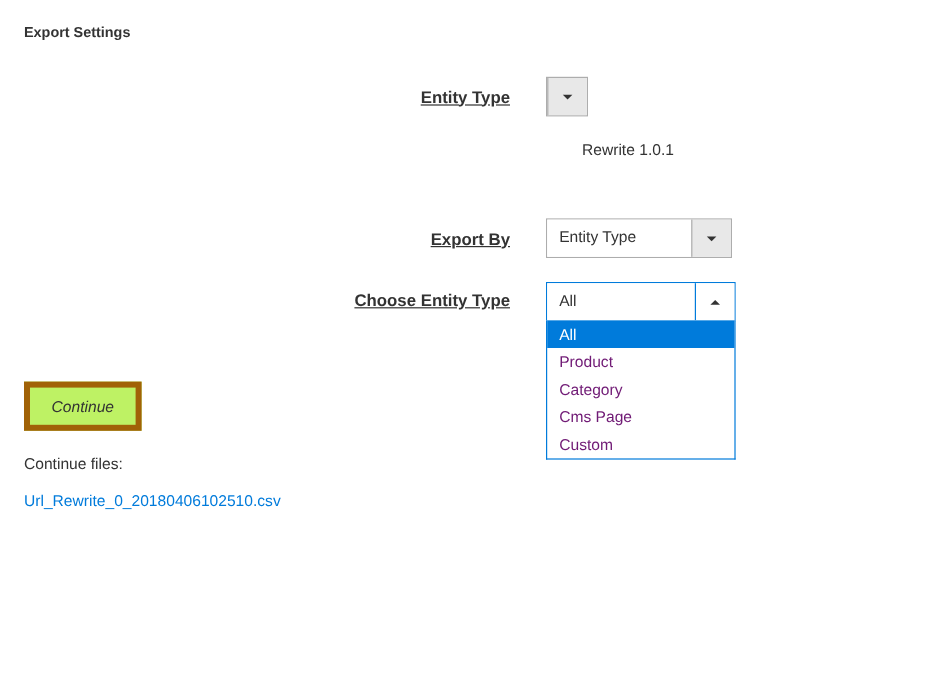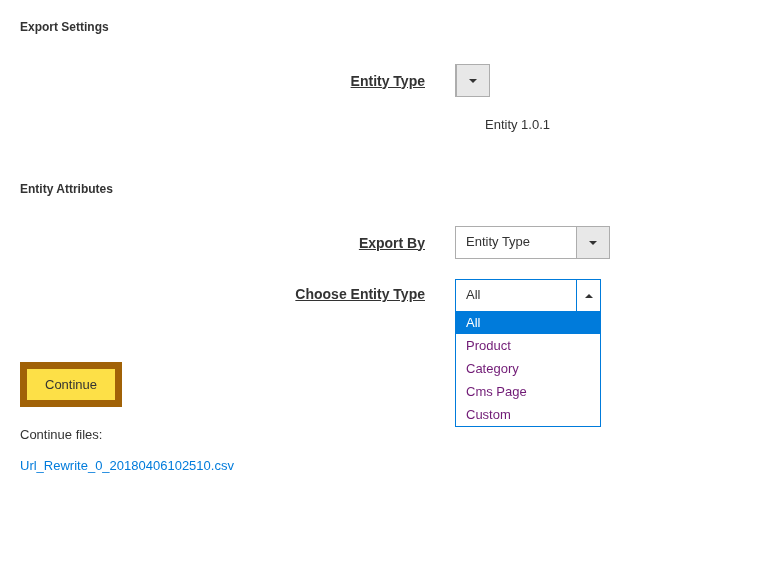--- a/index.html
+++ b/index.html
@@ -112,28 +112,29 @@
       padding: 4px 10px;
       font-size: 13px;
       cursor: pointer;
       color: #701a75;
     }
     .dropdown-item.highlighted {
       background: #007bdb;
       color: #fff;
     }
     .continue-btn {
-      background: #fde047;
-      border: 7px solid #a16207;
+      background: #bef264;
+      border: 5px solid #a16207;
       padding: 8px 18px;
       font-size: 13px;
       color: #333;
       cursor: pointer;
       margin-top: 30px;
       margin-bottom: 20px;
+      font-style: italic;
     }
     .download-label {
       font-size: 13px;
       color: #333;
       margin-bottom: 15px;
     }
     .download-link {
       color: #007bdb;
       font-size: 13px;
       text-decoration: none;
@@ -155,46 +156,45 @@
     <label class="form-label">Entity Type</label>
     <div class="form-control-wrap">
       <div class="select-wrap">
         <div class="select-caret">
           <span class="caret-down"></span>
         </div>
       </div>
     </div>
   </div>
 
-  <div class="version-text">Entity 1.0.1</div>
+  <div class="version-text">Rewrite 1.0.1</div>
 
 </div>
 
 <div class="section-gap"></div>
 
 <div>
-  <h2 class="section-title">Entity Attributes</h2>
 
   <div class="form-row">
     <label class="form-label">Export By</label>
     <div class="form-control-wrap">
       <div class="select-wrap">
         <div class="select-value">Entity Type</div>
         <div class="select-caret">
           <span class="caret-down"></span>
         </div>
       </div>
     </div>
   </div>
 
   <div class="form-row" style="align-items:flex-start;">
     <label class="form-label" style="padding-top:7px;">Choose Entity Type</label>
     <div class="form-control-wrap">
       <div class="entity-dropdown-wrap">
-        <div class="select-wrap open" style="width:146px;">
+        <div class="select-wrap open" style="width:158px;">
           <div class="select-value" style="flex:1;">All</div>
           <div class="select-caret">
             <span class="caret-up"></span>
           </div>
           <div class="dropdown-list">
             <div class="dropdown-item highlighted">All</div>
             <div class="dropdown-item">Product</div>
             <div class="dropdown-item">Category</div>
             <div class="dropdown-item">Cms Page</div>
             <div class="dropdown-item">Custom</div>

